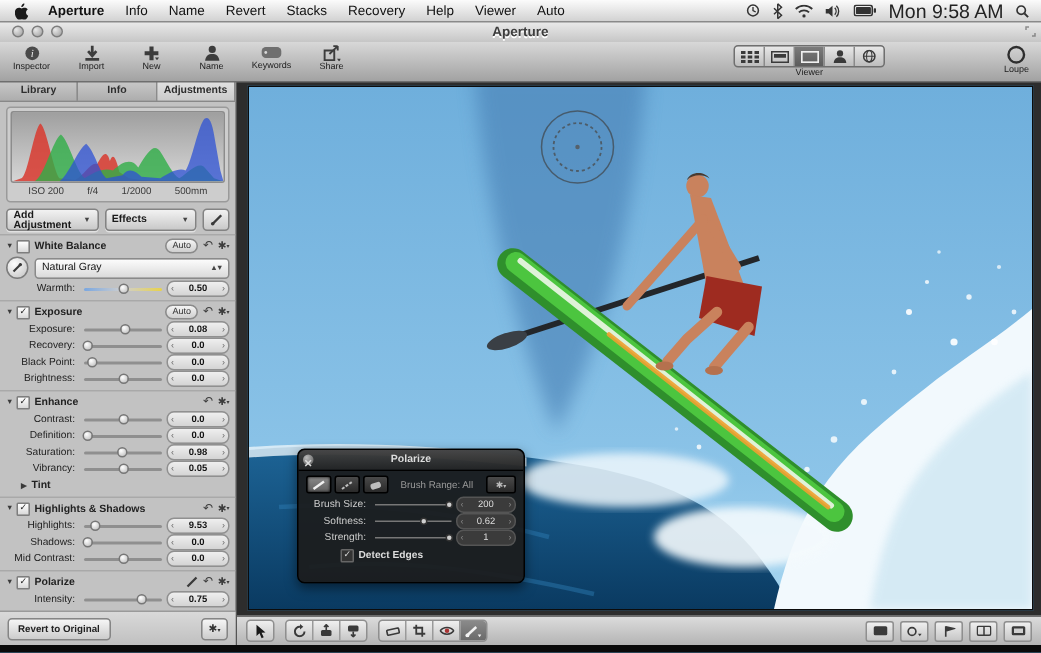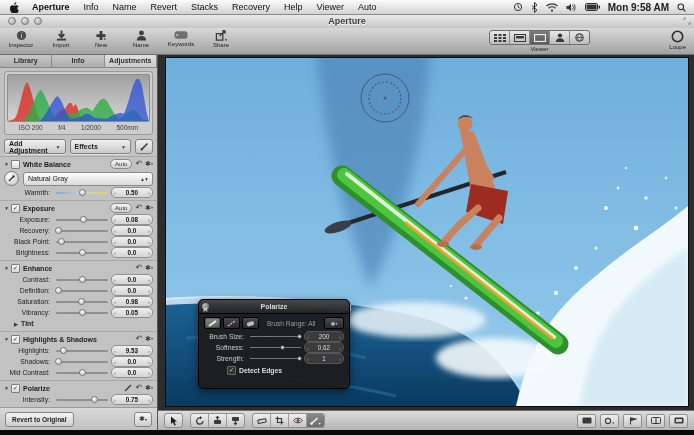--- a/index.html
+++ b/index.html
@@ -6,21 +6,21 @@
   body{width:694px;height:435px;overflow:hidden;font-family:"Liberation Sans",sans-serif;
        -webkit-font-smoothing:antialiased;background:#111;position:relative;}
   
   .menubar{position:absolute;left:0;top:0;width:694px;height:14px;
     background:linear-gradient(#fbfbfb,#d2d2d2);border-bottom:1px solid #8a8a8a;
     display:flex;align-items:center;font-size:9px;color:#111;z-index:50;}
   .menubar .mitem{padding:0 7px;line-height:14px;cursor:default;}
   .menubar .appname{font-weight:bold;}
   .mb-right{margin-left:auto;display:flex;align-items:center;gap:8px;padding-right:8px;}
   .mb-right svg{display:block;}
-  .mb-time{font-size:10px;font-weight:bold;color:#222;}
+  .mb-time{font-size:13px;font-weight:normal;color:#222;}
   .apple{padding:0 6px 0 10px;display:flex;align-items:center;}
   
   .titlebar{position:absolute;left:0;top:14px;width:694px;height:14px;
     background:linear-gradient(#ececec,#c6c6c6);border-bottom:1px solid #9a9a9a;z-index:40;}
   .tl{position:absolute;top:3px;width:8px;height:8px;border-radius:50%;
       background:radial-gradient(circle at 30% 30%,#e8e8e8,#9d9d9d);border:1px solid #7d7d7d;box-sizing:border-box;}
   .wtitle{position:absolute;left:0;right:0;top:0;text-align:center;font-size:9px;line-height:14px;
       color:#3c3c3c;font-weight:bold;text-shadow:0 1px 0 #fff;}
   .fsicon{position:absolute;right:3px;top:3px;opacity:.6;}
   

